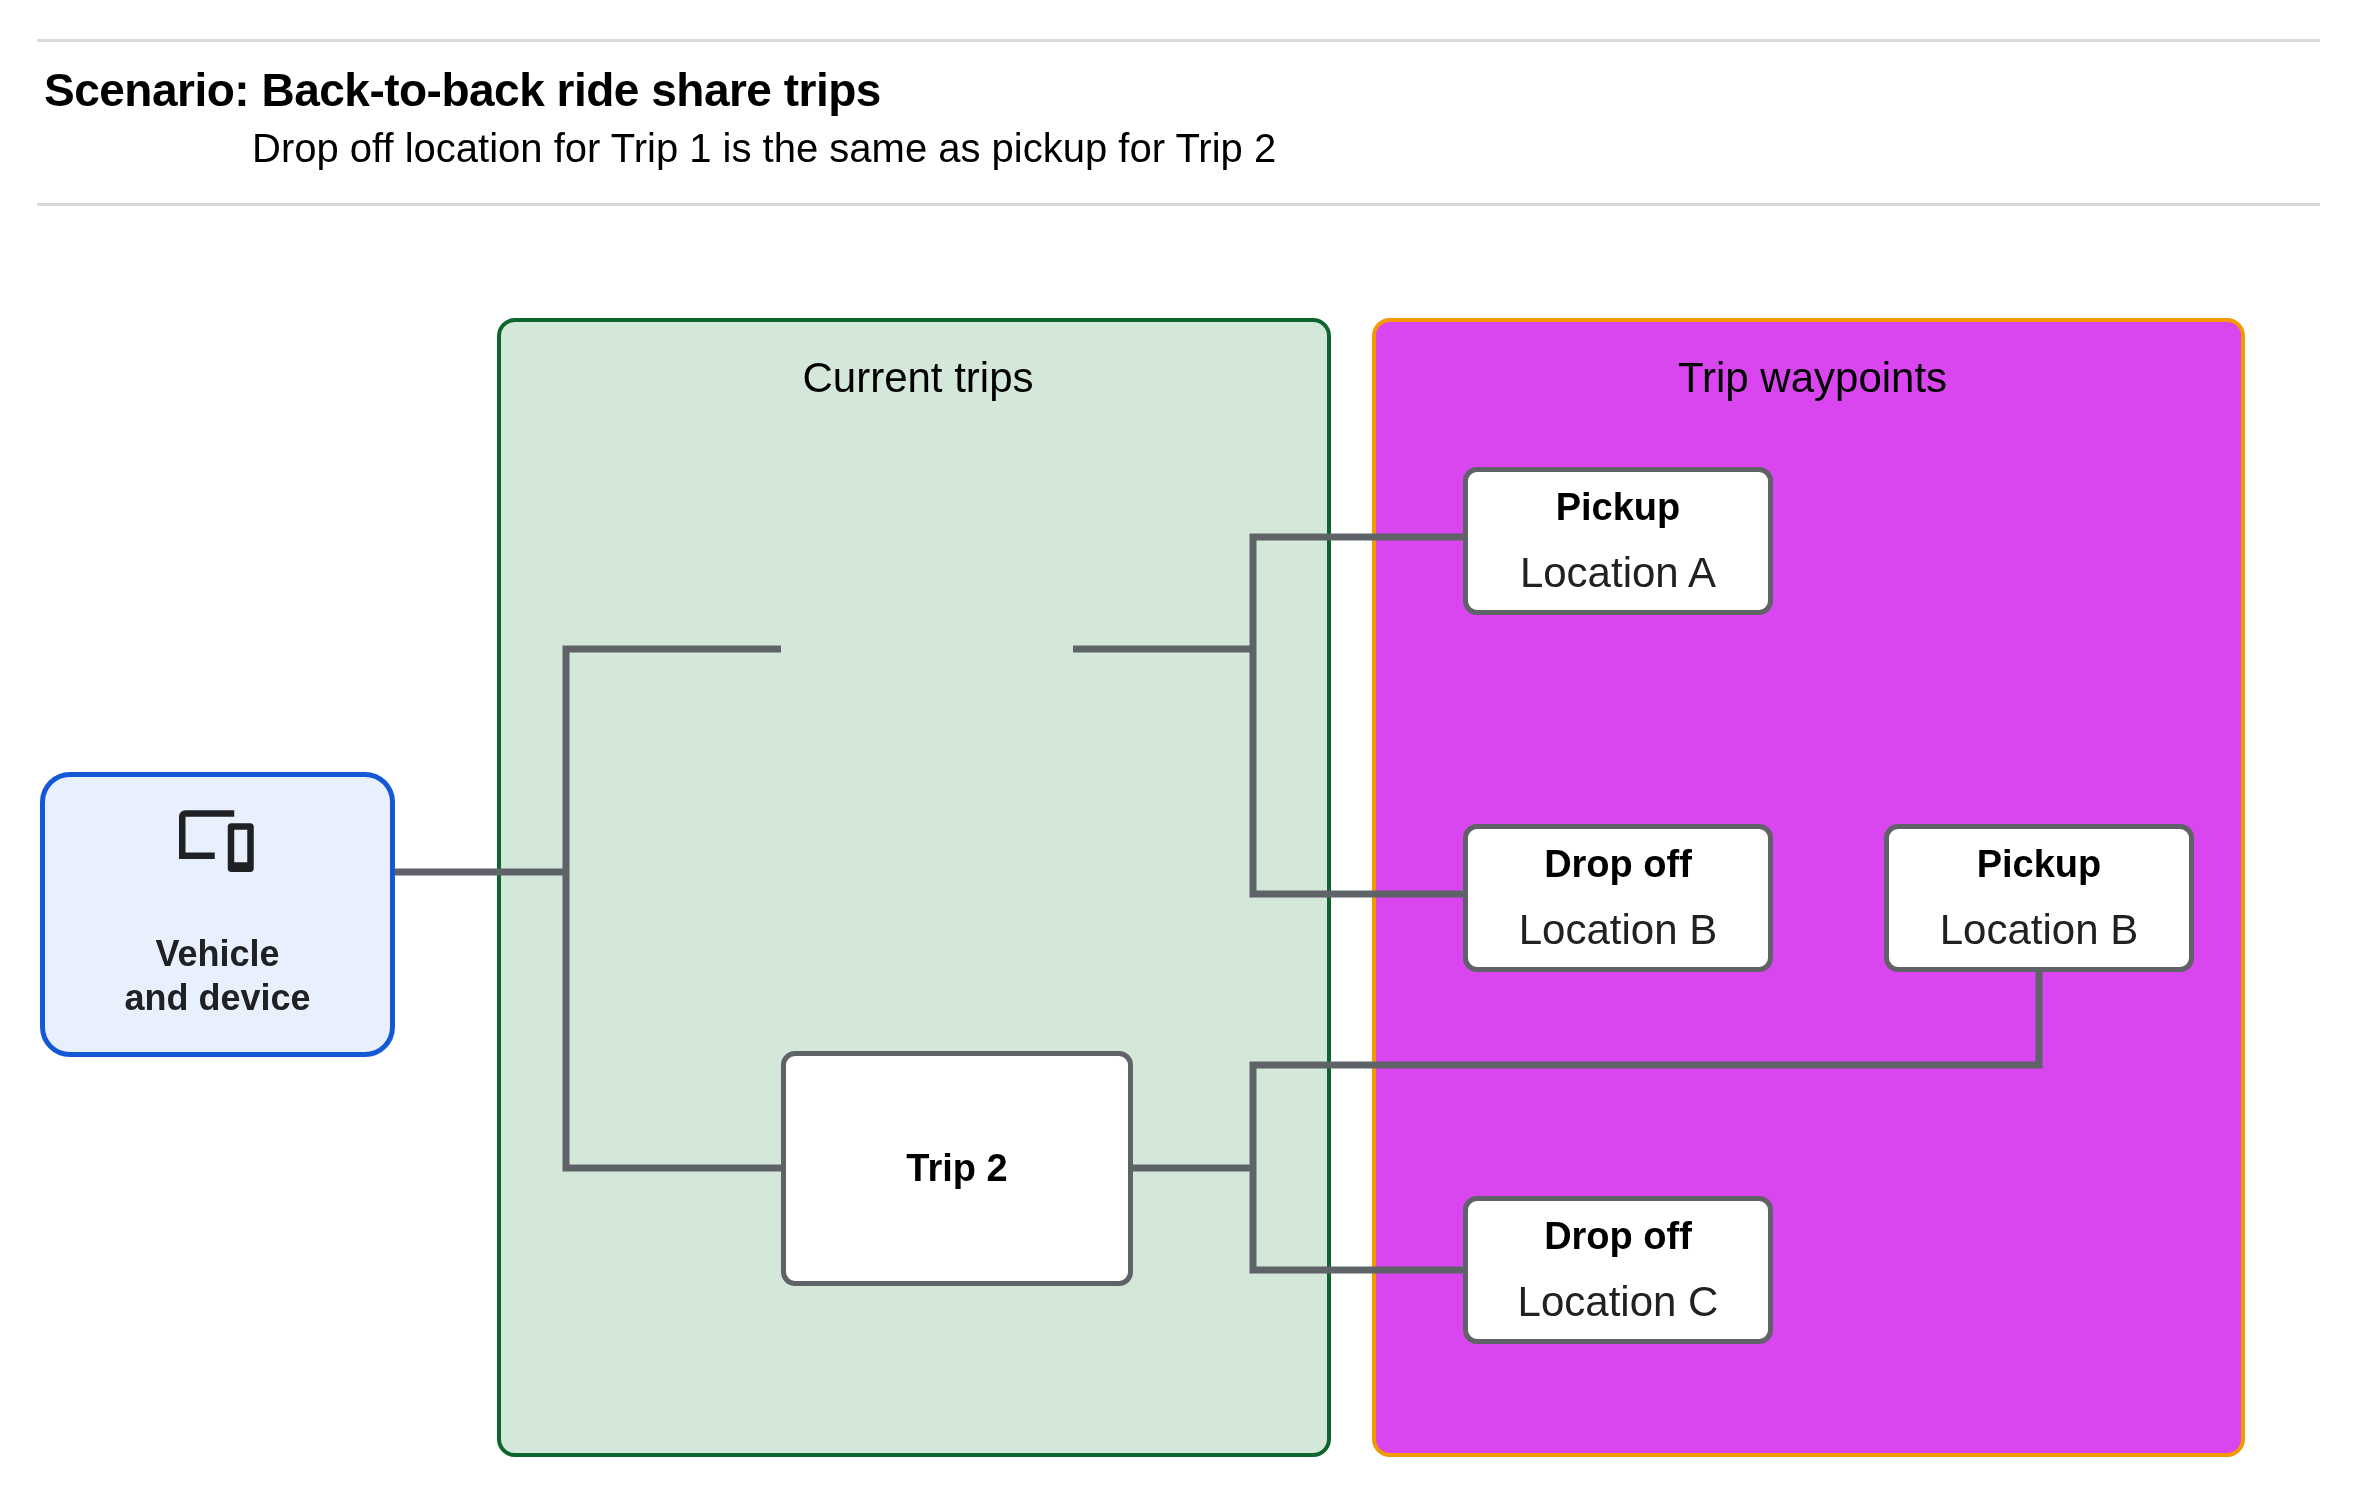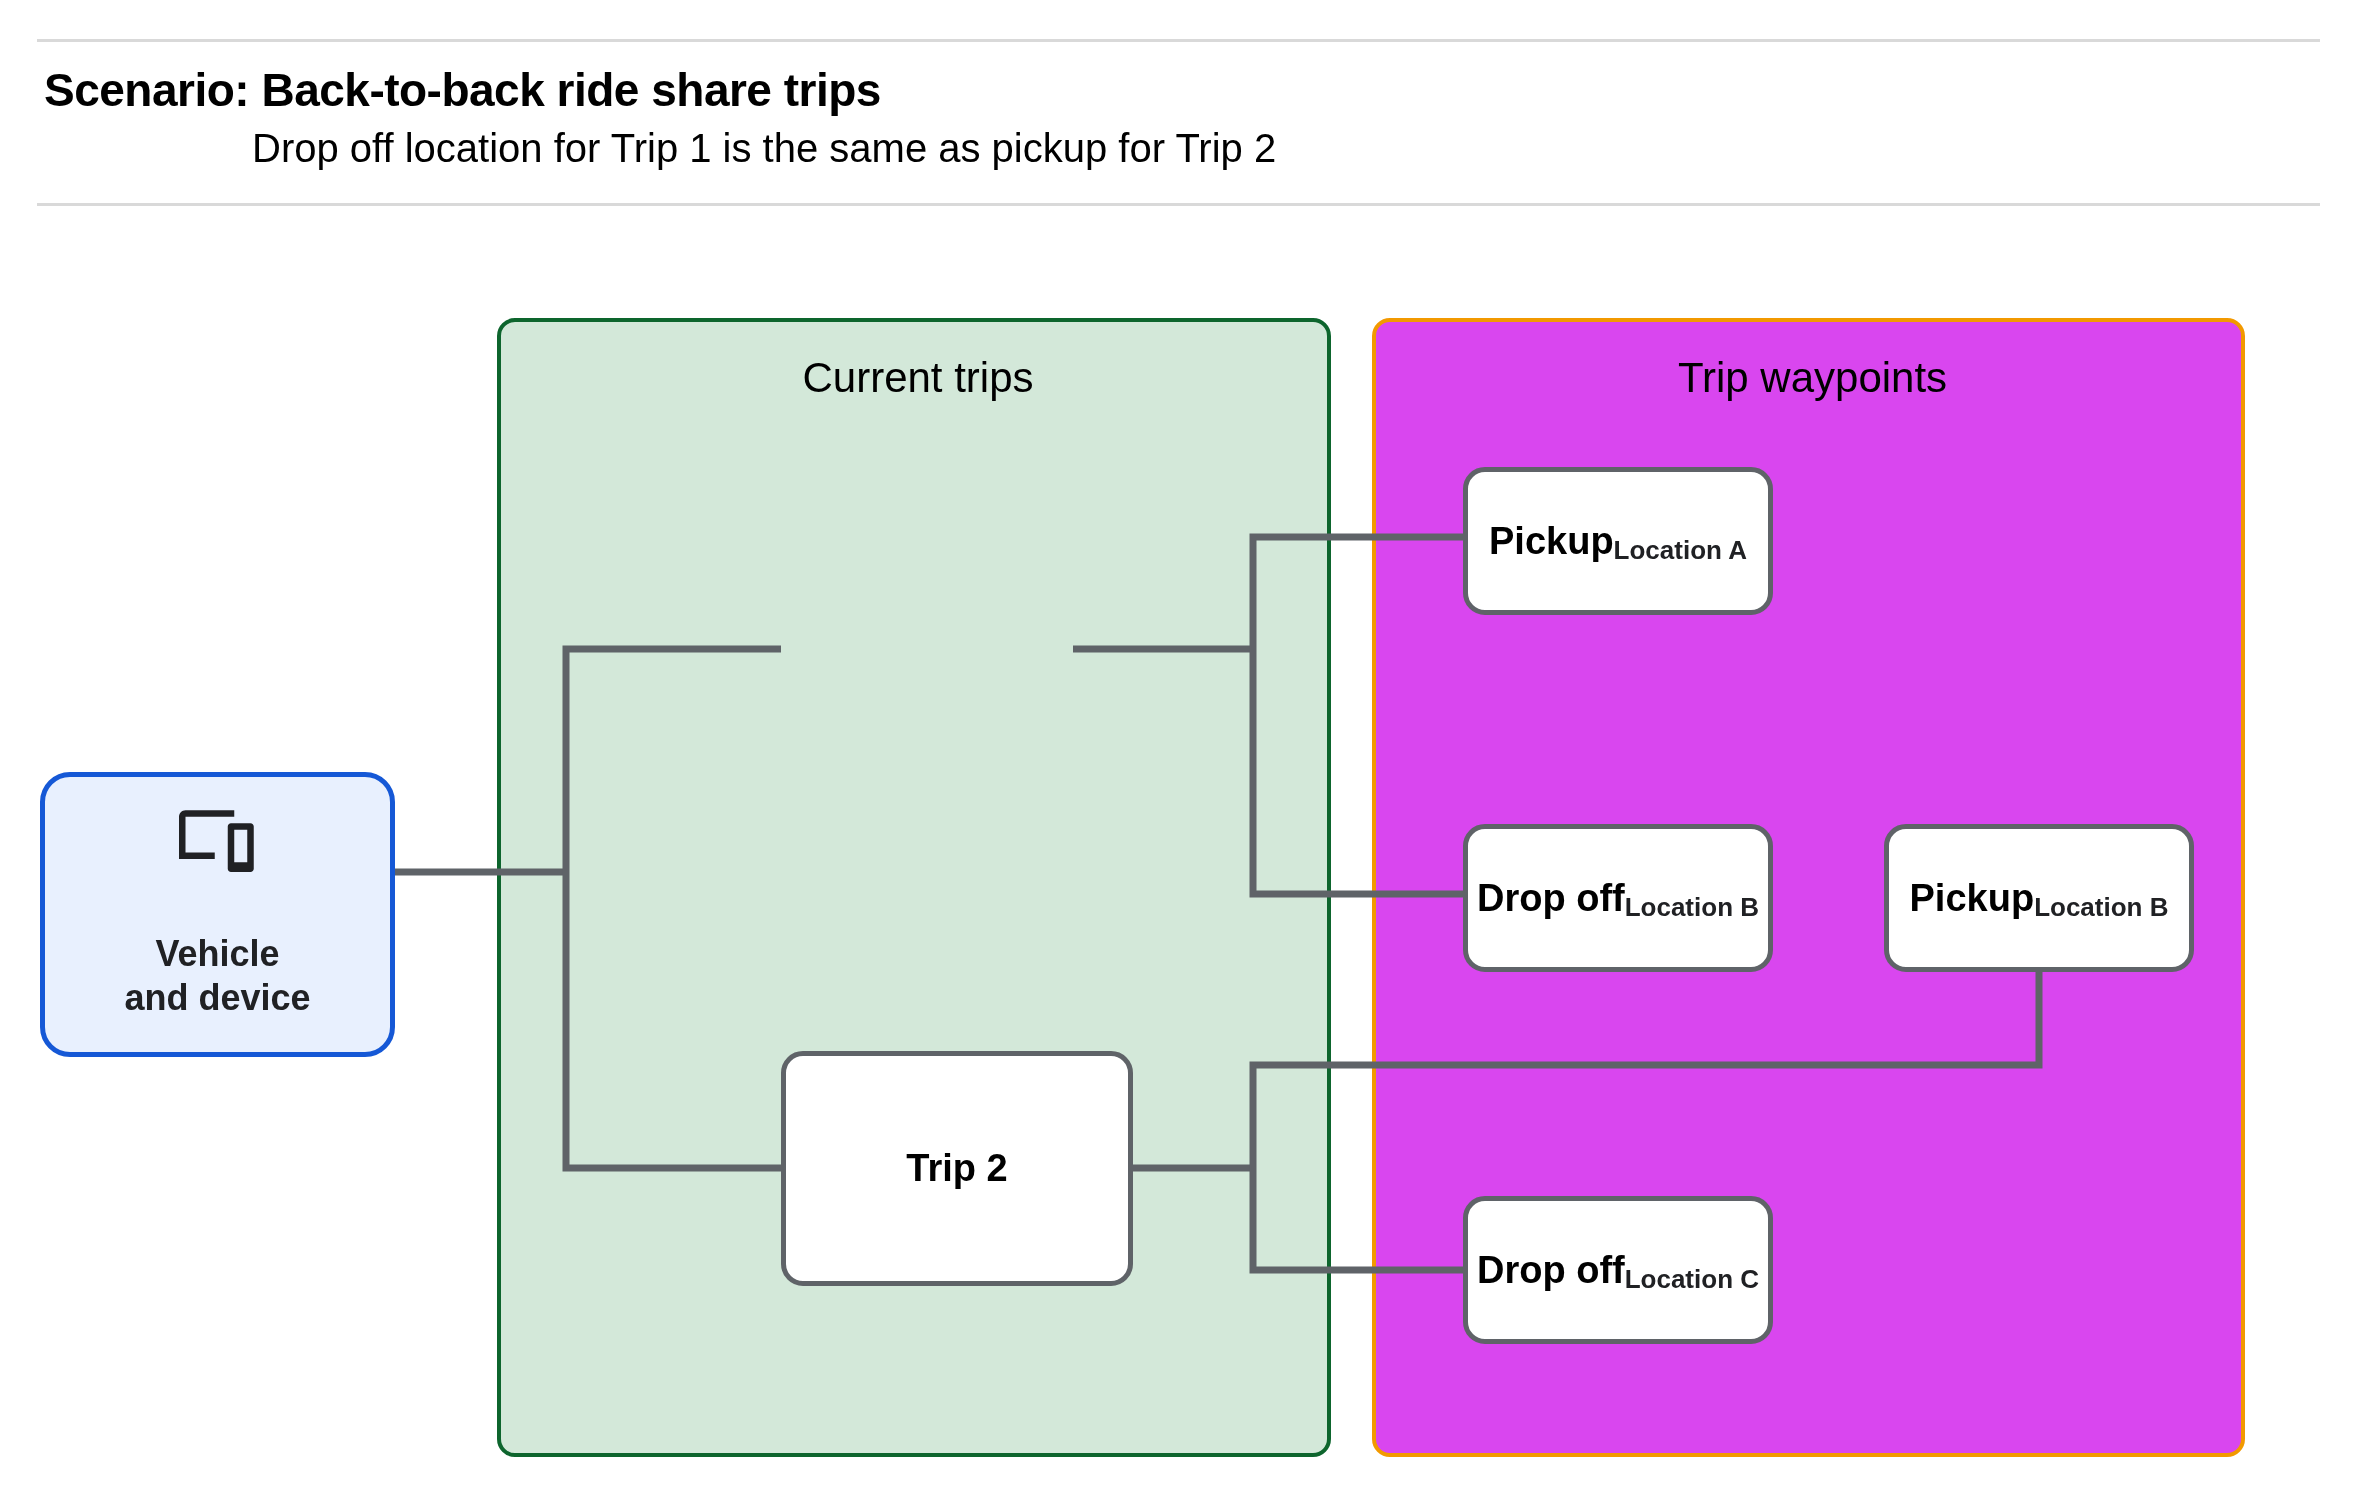--- a/index.html
+++ b/index.html
@@ -95,36 +95,36 @@
     width: 2357px;
     height: 1497px;
     pointer-events: none;
   }
 
   
   .node {
     position: absolute;
     box-sizing: border-box;
     display: flex;
-    flex-direction: row;
+    flex-direction: column;
     align-items: center;
     justify-content: center;
     background: #ffffff;
     border: 5px solid #5f6368;
-    border-radius: 22px;
+    border-radius: 14px;
   }
   .node .node-title {
     font-size: 38px;
     font-weight: bold;
     color: #000000;
     line-height: 1.18;
   }
   .node .node-sub {
-    font-size: 26px;
-    font-weight: bold;
+    font-size: 42px;
+    font-weight: normal;
     color: #202124;
     line-height: 1.18;
     margin-top: 18px;
   }
 
   #node-trip-1 { left: 781px; top: 532px; width: 292px; height: 235px; }
   #node-trip-2 { left: 781px; top: 1051px; width: 352px; height: 235px; }
 
   #node-pickup-a   { left: 1463px; top: 467px;  width: 310px; height: 148px; }
   #node-dropoff-b  { left: 1463px; top: 824px;  width: 310px; height: 148px; }

